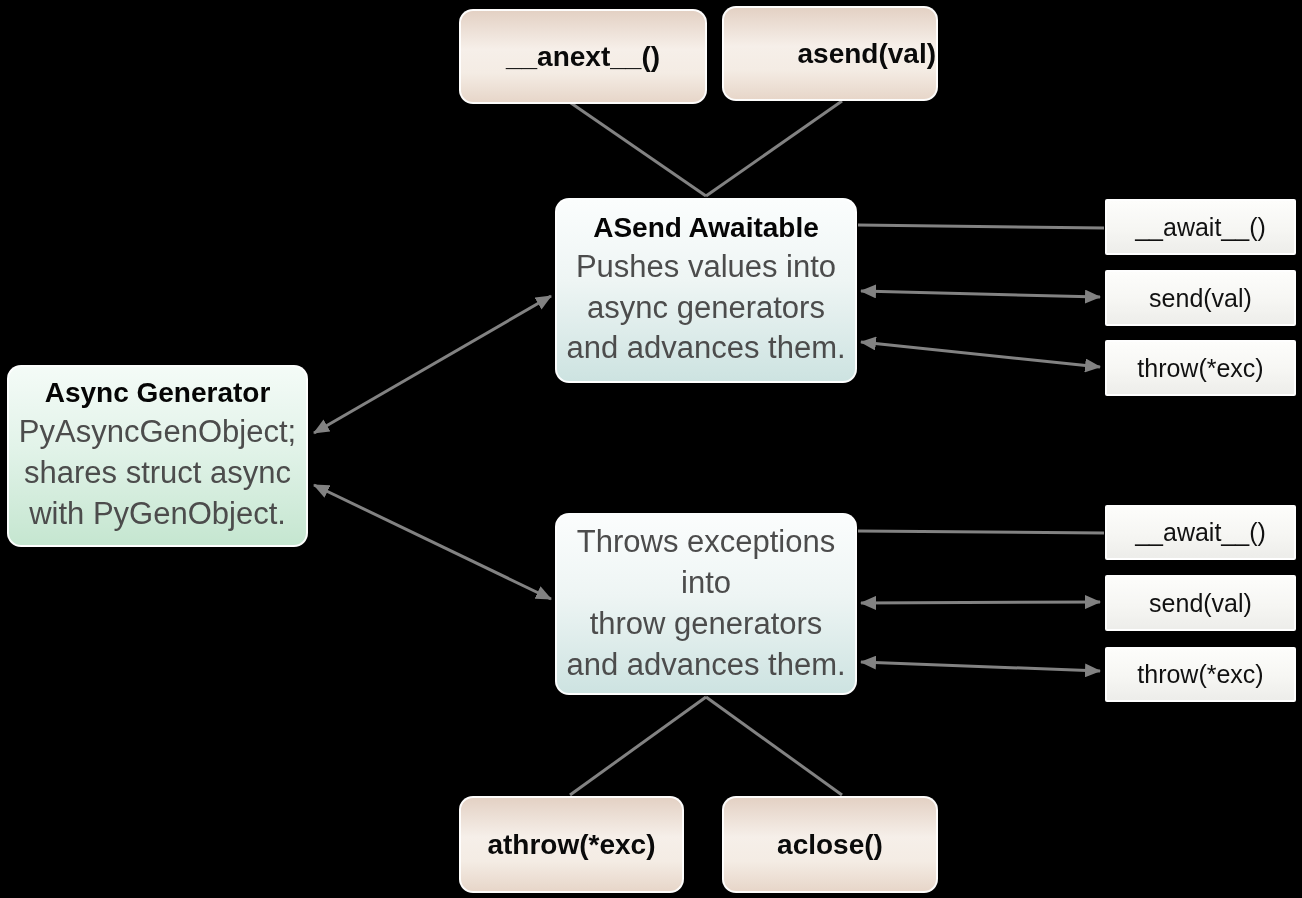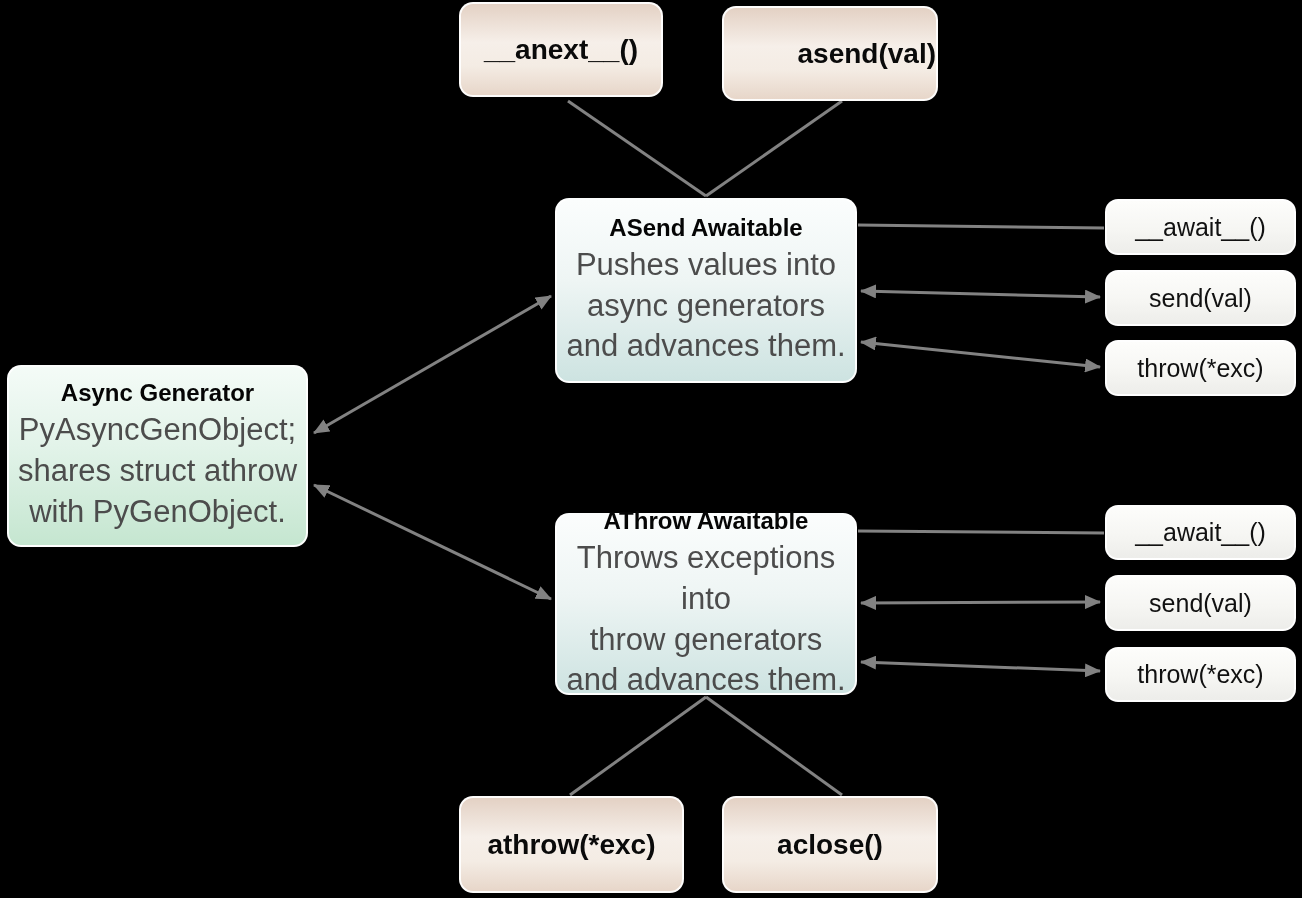--- a/index.html
+++ b/index.html
@@ -35,38 +35,38 @@
     color: #0a0a0a;
   }
   .awaitable {
     background: linear-gradient(180deg, #fbfdfd 0%, #eef5f4 45%, #cde3e1 100%);
   }
   .generator {
     background: linear-gradient(180deg, #f4fbf7 0%, #e2f3e9 45%, #c5e6d0 100%);
   }
   .pill {
     background: linear-gradient(180deg, #fdfdfb 0%, #f6f6f3 55%, #ededea 100%);
-    border-radius: 13px;
+    border-radius: 2px;
     font-size: 25px;
     color: #111111;
   }
   .title {
     font-weight: bold;
-    font-size: 24px;
+    font-size: 28px;
     color: #050505;
     margin-bottom: 3px;
   }
   .desc {
     font-size: 31px;
     line-height: 1.32;
     color: #4c4c4c;
     white-space: pre-line;
   }
   
-  .n-anext   { left: 459px; top: 2px;   width: 204px; height: 95px; }
+  .n-anext   { left: 459px; top: 9px;   width: 248px; height: 95px; }
   .n-asendm  { left: 722px; top: 6px;   width: 216px; height: 95px; align-items: flex-end; }
   .n-athrowm { left: 459px; top: 796px; width: 225px; height: 97px; }
   .n-aclose  { left: 722px; top: 796px; width: 216px; height: 97px; }
   .n-asend   { left: 555px; top: 198px; width: 302px; height: 185px; }
   .n-athrow  { left: 555px; top: 513px; width: 302px; height: 182px; }
   .n-agen    { left: 7px;   top: 365px; width: 301px; height: 182px; }
   .n-await1  { left: 1105px; top: 199px; width: 191px; height: 56px; }
   .n-send1   { left: 1105px; top: 270px; width: 191px; height: 56px; }
   .n-throw1  { left: 1105px; top: 340px; width: 191px; height: 56px; }
   .n-await2  { left: 1105px; top: 505px; width: 191px; height: 55px; }
@@ -108,26 +108,25 @@
   <div class="node awaitable n-asend">
     <div class="title">ASend Awaitable</div>
     <div class="desc">Pushes values into
 async generators
 and advances them.</div>
   </div>
 
   <div class="node generator n-agen">
     <div class="title">Async Generator</div>
     <div class="desc">PyAsyncGenObject;
-shares struct athrow
+shares struct async
 with PyGenObject.</div>
   </div>
 
   <div class="node awaitable n-athrow">
-    <div class="title">AThrow Awaitable</div>
     <div class="desc">Throws exceptions into
 throw generators
 and advances them.</div>
   </div>
 
   <div class="node pill n-await1">
     <span>__await__()</span>
   </div>
   <div class="node pill n-send1">
     <span>send(val)</span>

